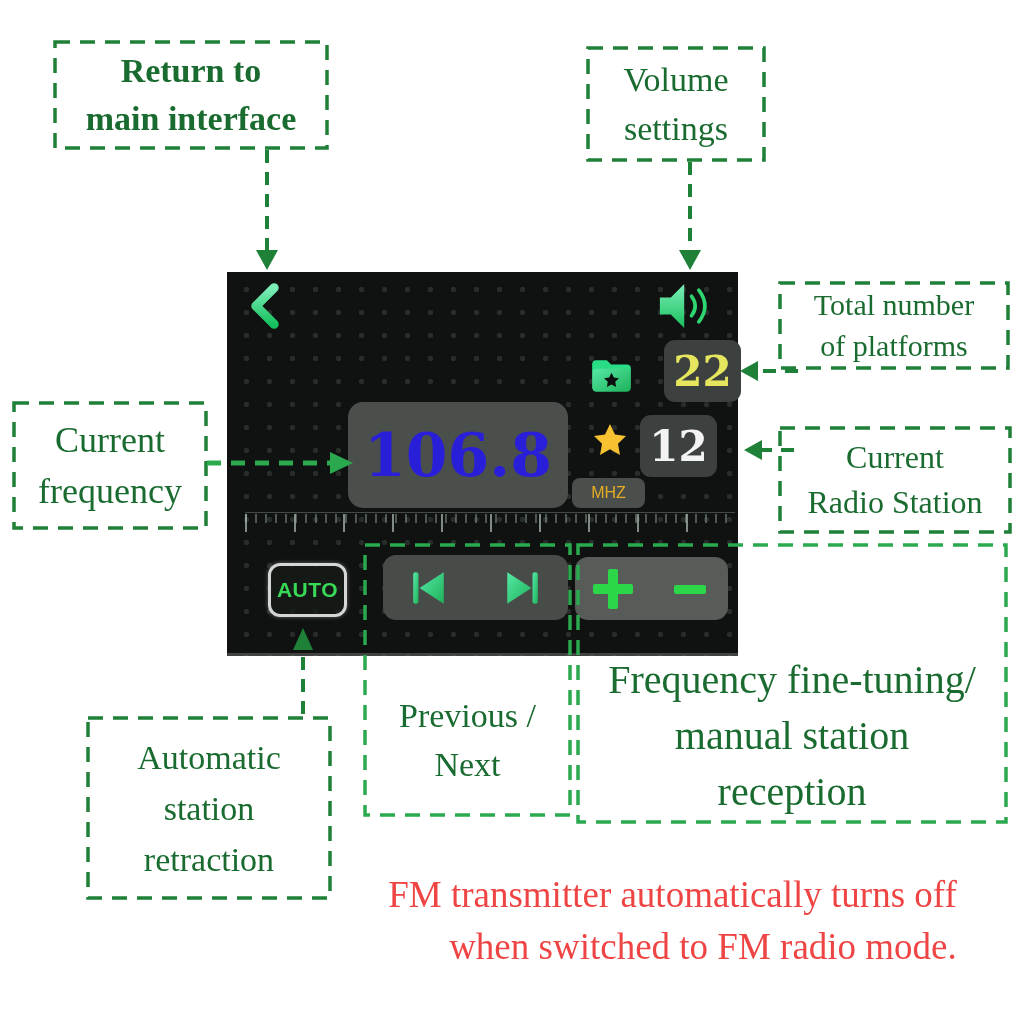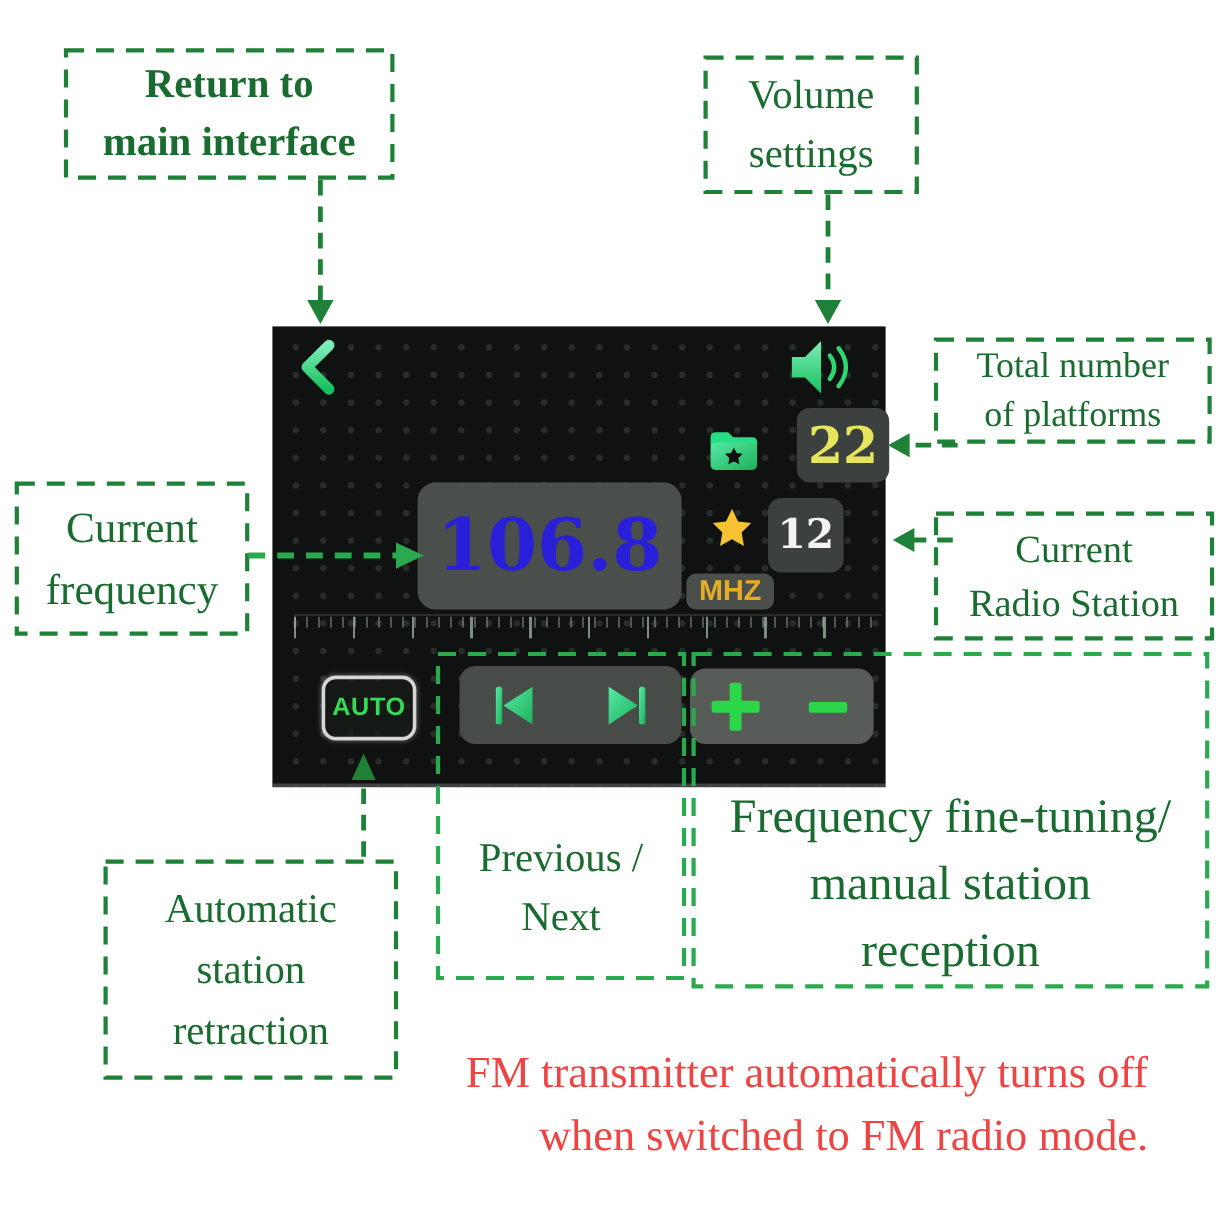--- a/index.html
+++ b/index.html
@@ -36,29 +36,29 @@
         justify-content:center;gap:9px;font-family:"Liberation Sans",sans-serif;cursor:pointer;}
   .band .fm{color:#8df0ae;font-weight:bold;font-size:21px;letter-spacing:1px;}
   .band .dot{color:#4fd07a;font-size:18px;line-height:1;}
   .band .am{color:#4e5550;font-weight:bold;font-size:21px;letter-spacing:1px;}
 
   .folder-btn{position:absolute;left:362px;top:82px;width:44px;height:44px;}
 
   .badge{position:absolute;background:#3c403e;border-radius:11px;display:flex;align-items:center;
          justify-content:center;font-family:"DejaVu Serif",serif;font-weight:bold;}
   .badge-22{left:413px;top:68px;width:77px;height:62px;color:#e6e65e;font-size:42px;margin-left:24px;}
-  .badge-12{left:413px;top:143px;width:63px;height:62px;color:#f3f3f3;font-size:34px;}
+  .badge-12{left:413px;top:143px;width:77px;height:62px;color:#f3f3f3;font-size:42px;}
 
   .freq{position:absolute;left:121px;top:130px;width:220px;height:106px;background:#4b4f4c;
         border-radius:15px;display:flex;align-items:center;justify-content:center;}
   .freq span{font-family:"DejaVu Serif",serif;font-weight:bold;font-size:60px;color:#2a1fd8;}
 
   .mhz{position:absolute;left:345px;top:206px;width:73px;height:30px;background:#4b4f4c;
        border-radius:8px;display:flex;align-items:center;justify-content:center;}
-  .mhz span{font-family:"Liberation Sans",sans-serif;font-weight:bold;font-size:24px;color:#e5ad25;}
+  .mhz span{font-family:"Liberation Sans",sans-serif;font-weight:normal;font-size:16px;color:#e5ad25;}
 
   .star-wrap{position:absolute;left:364px;top:150px;width:38px;height:38px;}
 
   .ruler{position:absolute;left:18px;top:240px;width:490px;height:20px;
          border-top:1px solid rgba(130,145,135,0.45);}
   .ruler .minor{position:absolute;left:0;top:1px;width:100%;height:9px;
     background-image:repeating-linear-gradient(90deg, rgba(130,145,135,0.55) 0 2px, transparent 2px 10px);}
   .ruler .major{position:absolute;left:0;top:1px;width:100%;height:18px;
     background-image:repeating-linear-gradient(90deg, rgba(165,180,170,0.75) 0 2px, transparent 2px 49px);}
 

